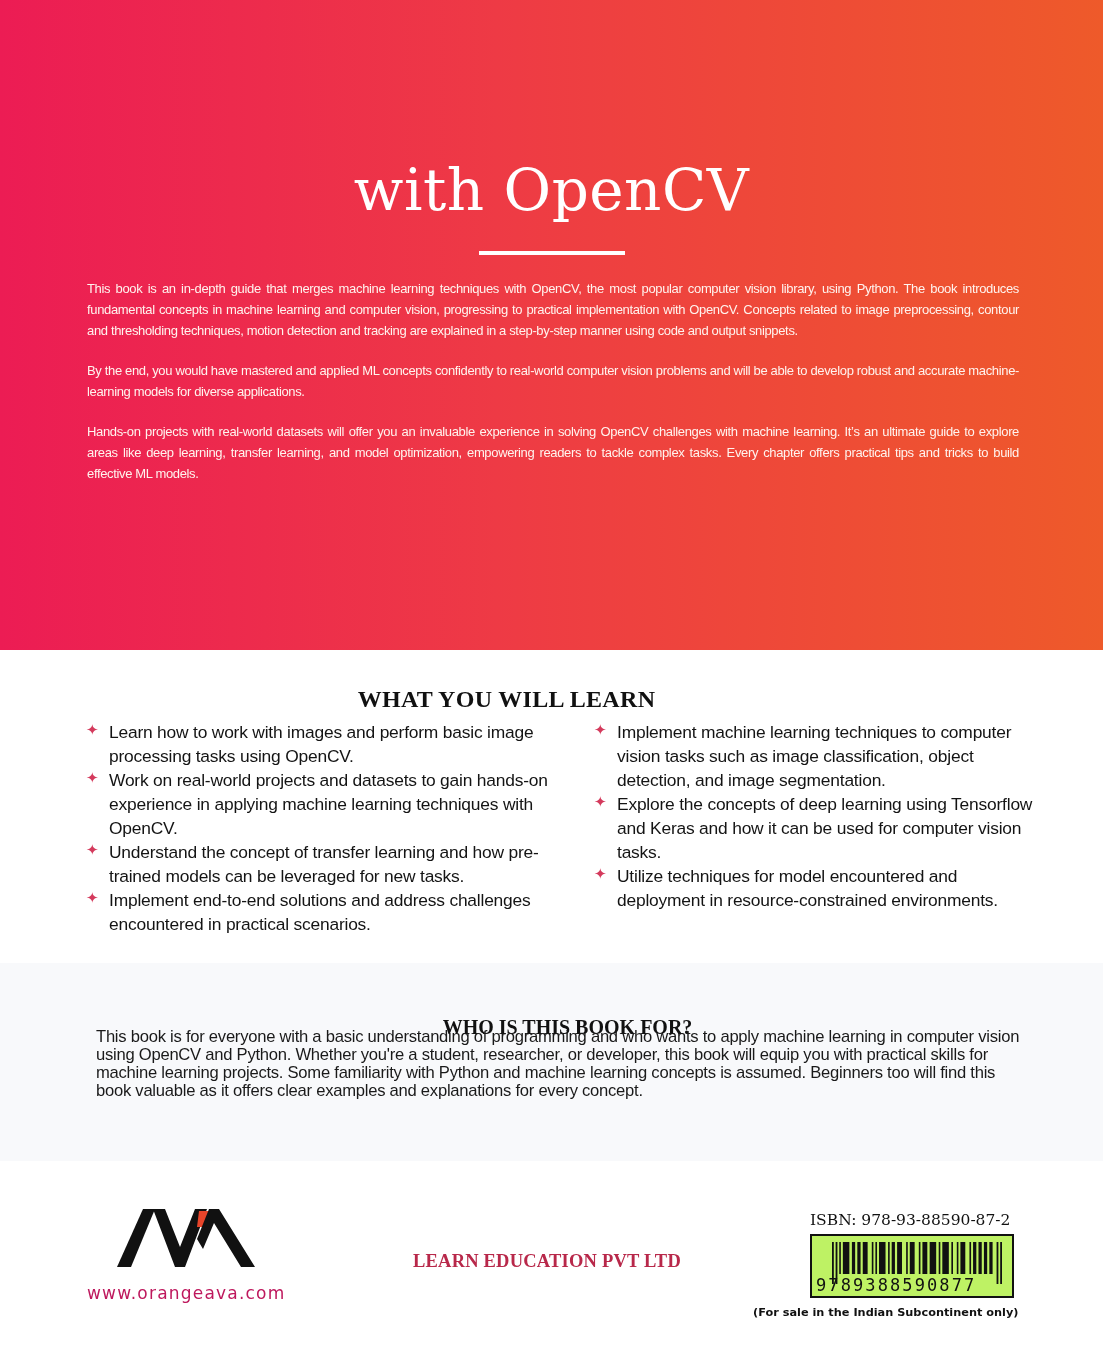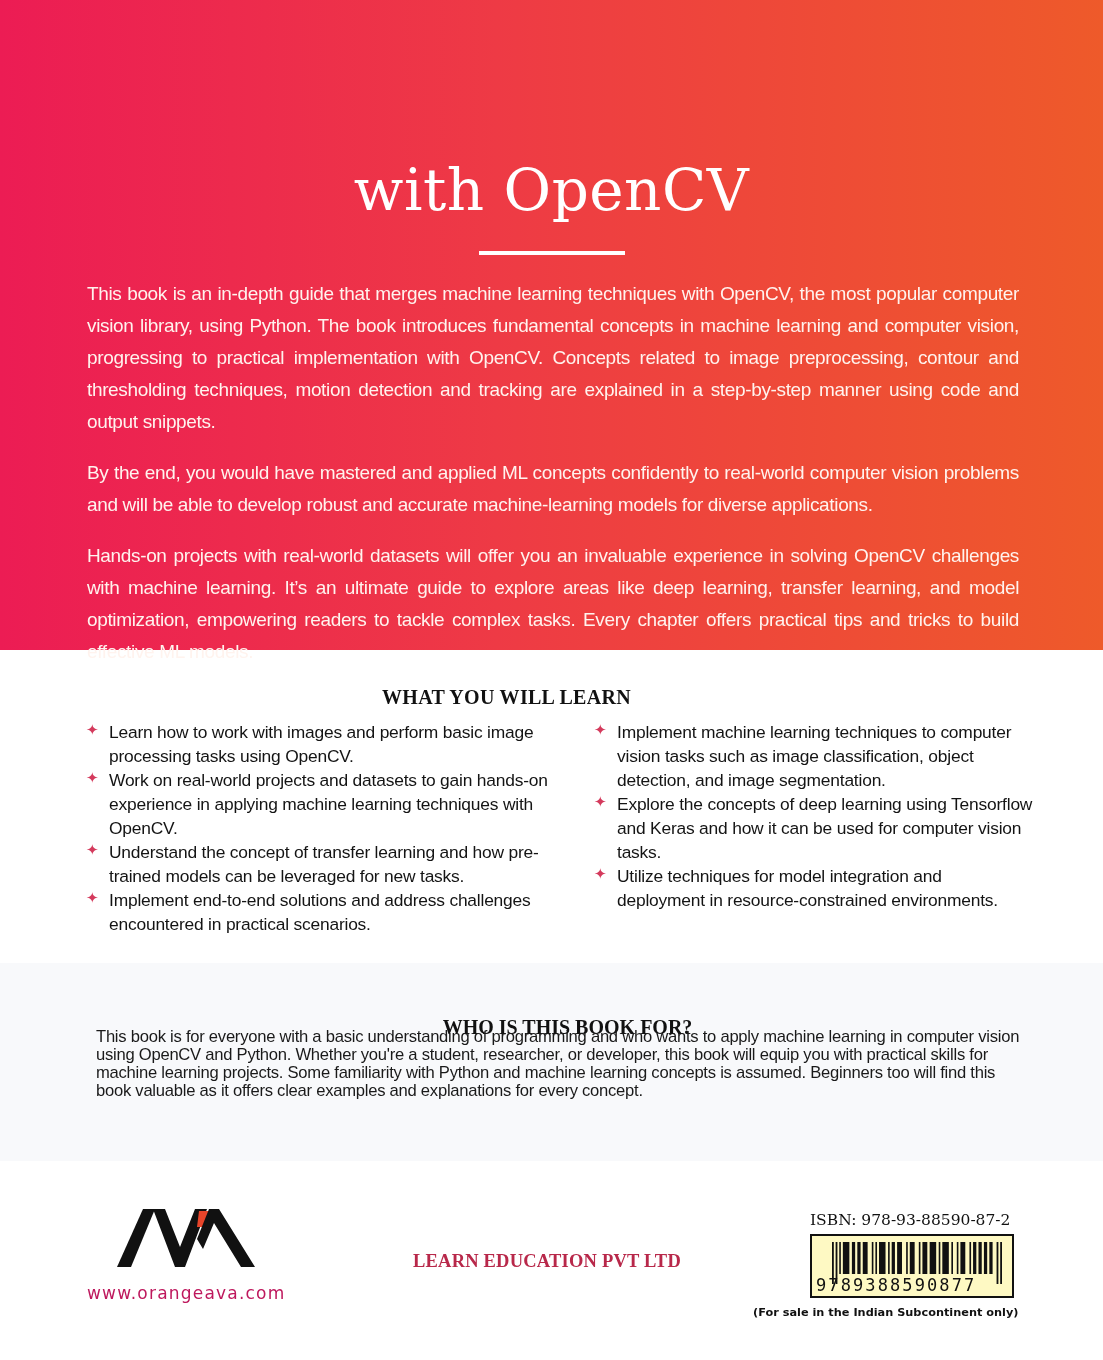--- a/index.html
+++ b/index.html
@@ -16,27 +16,27 @@
     position: absolute; left: 0; width: 1103px; text-align: center;
     color: #ffffff; font-family: "DejaVu Serif", serif;
     font-size: 58px; line-height: 80px; top: 70px; margin: 0; font-weight: normal;
     letter-spacing: 0.5px;
   }
   .hero-rule {
     position: absolute; left: 479px; top: 251px; width: 146px; height: 4px; background: #ffffff;
   }
   .hero-body {
     position: absolute; left: 87px; width: 932px; top: 278px;
-    color: #fff3ee; font-size: 19px; line-height: 32px;
+    color: #fff3ee; font-size: 13px; line-height: 21px;
   }
   .hero-body p { margin: 0 0 19px 0; text-align: justify; letter-spacing: -0.35px; }
 
   .learn-heading {
     position: absolute; left: 0; width: 1013px; top: 686px; text-align: center;
-    font-family: "Liberation Serif", serif; font-weight: bold; font-size: 20px;
+    font-family: "Liberation Serif", serif; font-weight: bold; font-size: 24px;
     color: #111111; letter-spacing: 0.3px; margin: 0;
   }
   .learn-col { position: absolute; top: 720px; margin: 0; padding: 0; list-style: none; }
   .learn-col.left { left: 86px; width: 470px; }
   .learn-col.right { left: 594px; width: 440px; top: 720px; }
   .learn-col li {
     position: relative; padding-left: 23px; font-size: 17.4px; line-height: 24px;
     color: #141414; letter-spacing: -0.2px;
   }
   .bullet {
@@ -64,21 +64,21 @@
   .publisher {
     position: absolute; left: 413px; top: 1251px; font-family: "Liberation Serif", serif;
     font-weight: bold; font-size: 18.5px; color: #b8284a; letter-spacing: 0.2px;
   }
   .isbn {
     position: absolute; left: 810px; top: 1211px; font-family: "DejaVu Serif", serif;
     font-size: 15.5px; color: #111111;
   }
   .barcode-box {
     position: absolute; left: 810px; top: 1234px; width: 204px; height: 64px;
-    border: 2px solid #111; box-sizing: border-box; background: #fef9c3; padding-left: 42px;
+    border: 2px solid #111; box-sizing: border-box; background: #bef264; padding-left: 42px;
   }
   .barcode-bars { position: absolute; left: 20px; top: 6px; width: 170px; height: 42px; }
   .barcode-num {
     position: absolute; left: 4px; bottom: 2px; width: 192px; text-align: left;
     font-family: "DejaVu Sans Mono", monospace; font-size: 17px; line-height: 18px;
     color: #111; letter-spacing: 2.1px; background: transparent;
   }
   .sale-note {
     position: absolute; left: 753px; top: 1306px; font-family: "DejaVu Sans", sans-serif;
     font-weight: bold; font-size: 11.3px; color: #111;
@@ -105,21 +105,21 @@
 <ul class="learn-col left">
   <li><span class="bullet">✦</span><span>Learn how to work with images and perform basic image processing tasks using OpenCV.</span></li>
   <li><span class="bullet">✦</span><span>Work on real-world projects and datasets to gain hands-on experience in applying machine learning techniques with OpenCV.</span></li>
   <li><span class="bullet">✦</span><span>Understand the concept of transfer learning and how pre-trained models can be leveraged for new tasks.</span></li>
   <li><span class="bullet">✦</span><span>Implement end-to-end solutions and address challenges encountered in practical scenarios.</span></li>
 </ul>
 
 <ul class="learn-col right">
   <li><span class="bullet">✦</span><span>Implement machine learning techniques to computer vision tasks such as image classification, object detection, and image segmentation.</span></li>
   <li><span class="bullet">✦</span><span>Explore the concepts of deep learning using Tensorflow and Keras and how it can be used for computer vision tasks.</span></li>
-  <li><span class="bullet">✦</span><span>Utilize techniques for model integration and deployment in resource-constrained environments.</span></li>
+  <li><span class="bullet">✦</span><span>Utilize techniques for model encountered and deployment in resource-constrained environments.</span></li>
 </ul>
 
 <div class="who"></div>
 <h2 class="who-heading">WHO IS THIS BOOK FOR?</h2>
 <p class="who-body">This book is for everyone with a basic understanding of programming and who wants to apply machine learning in computer vision using OpenCV and Python. Whether you're a student, researcher, or developer, this book will equip you with practical skills for machine learning projects. Some familiarity with Python and machine learning concepts is assumed. Beginners too will find this book valuable as it offers clear examples and explanations for every concept.</p>
 
 <svg class="logo" viewBox="0 0 140 62">
   <polygon points="0,60 26,2 38,2 14,60" fill="#111"></polygon>
   <polygon points="36,2 48,2 63,40 78,2 90,2 68,60 58,60" fill="#111"></polygon>
   <polygon points="82,4 96,4 86,20 80,20" fill="#e8452a"></polygon>

